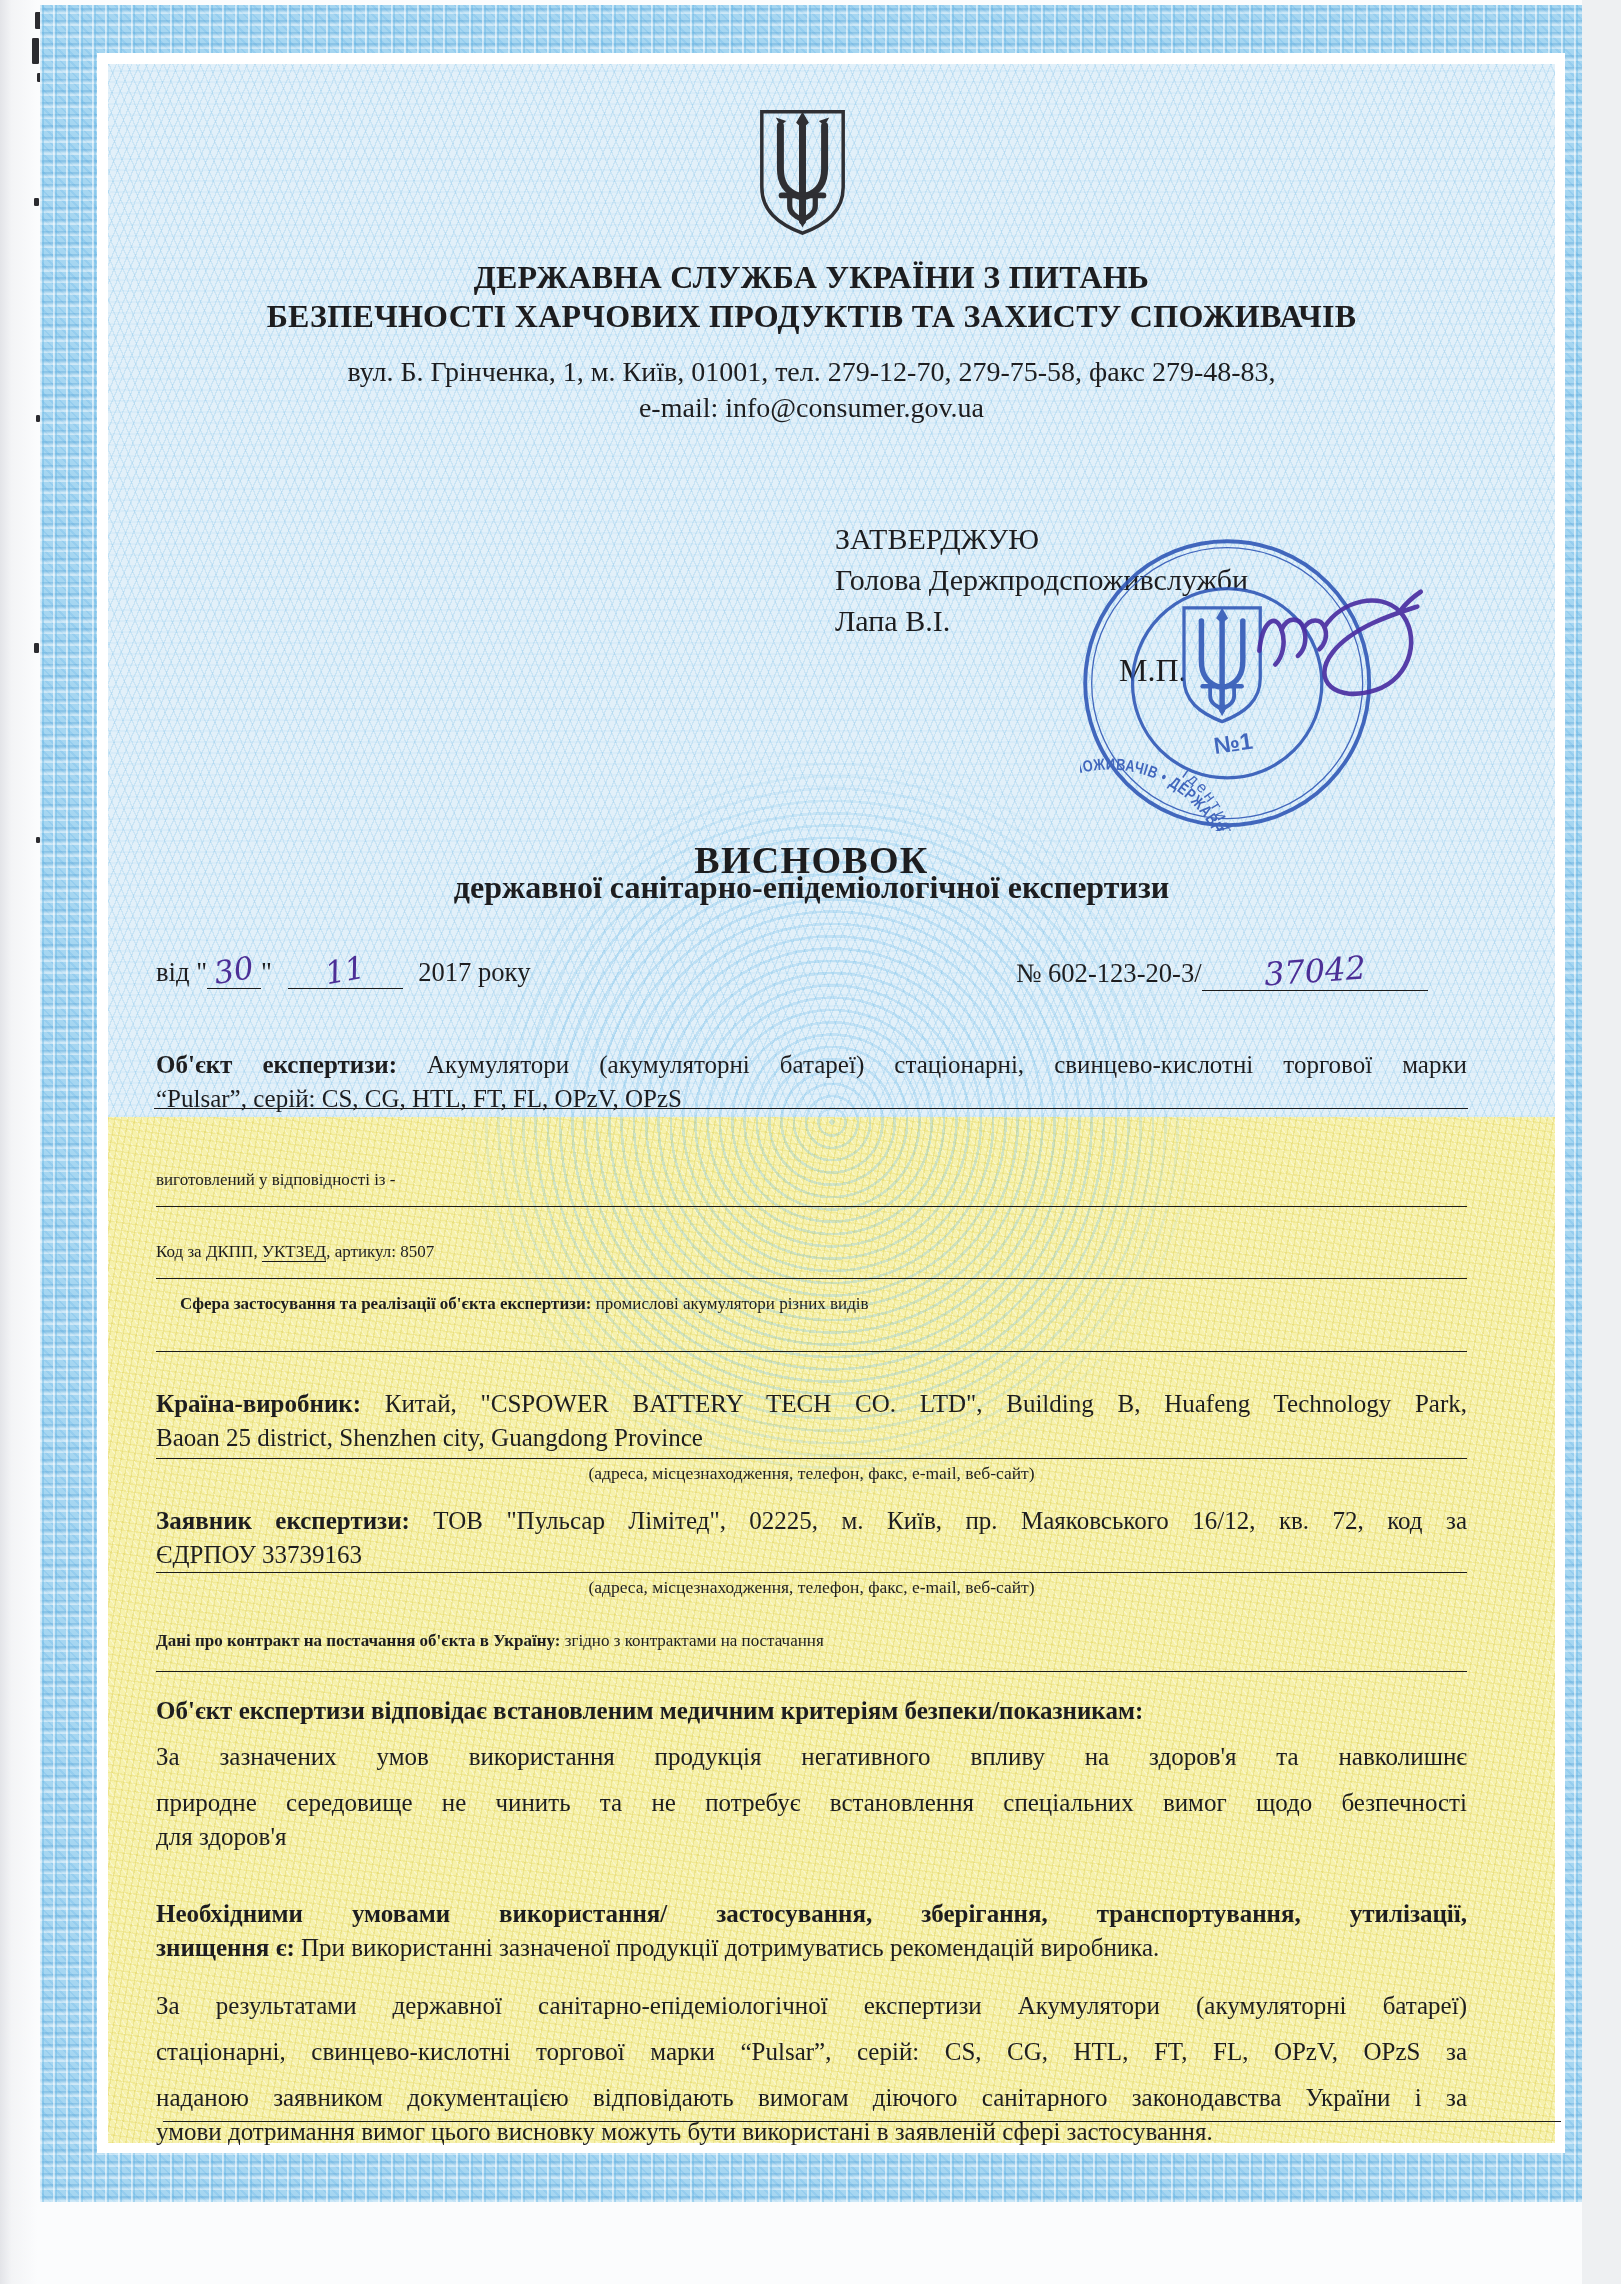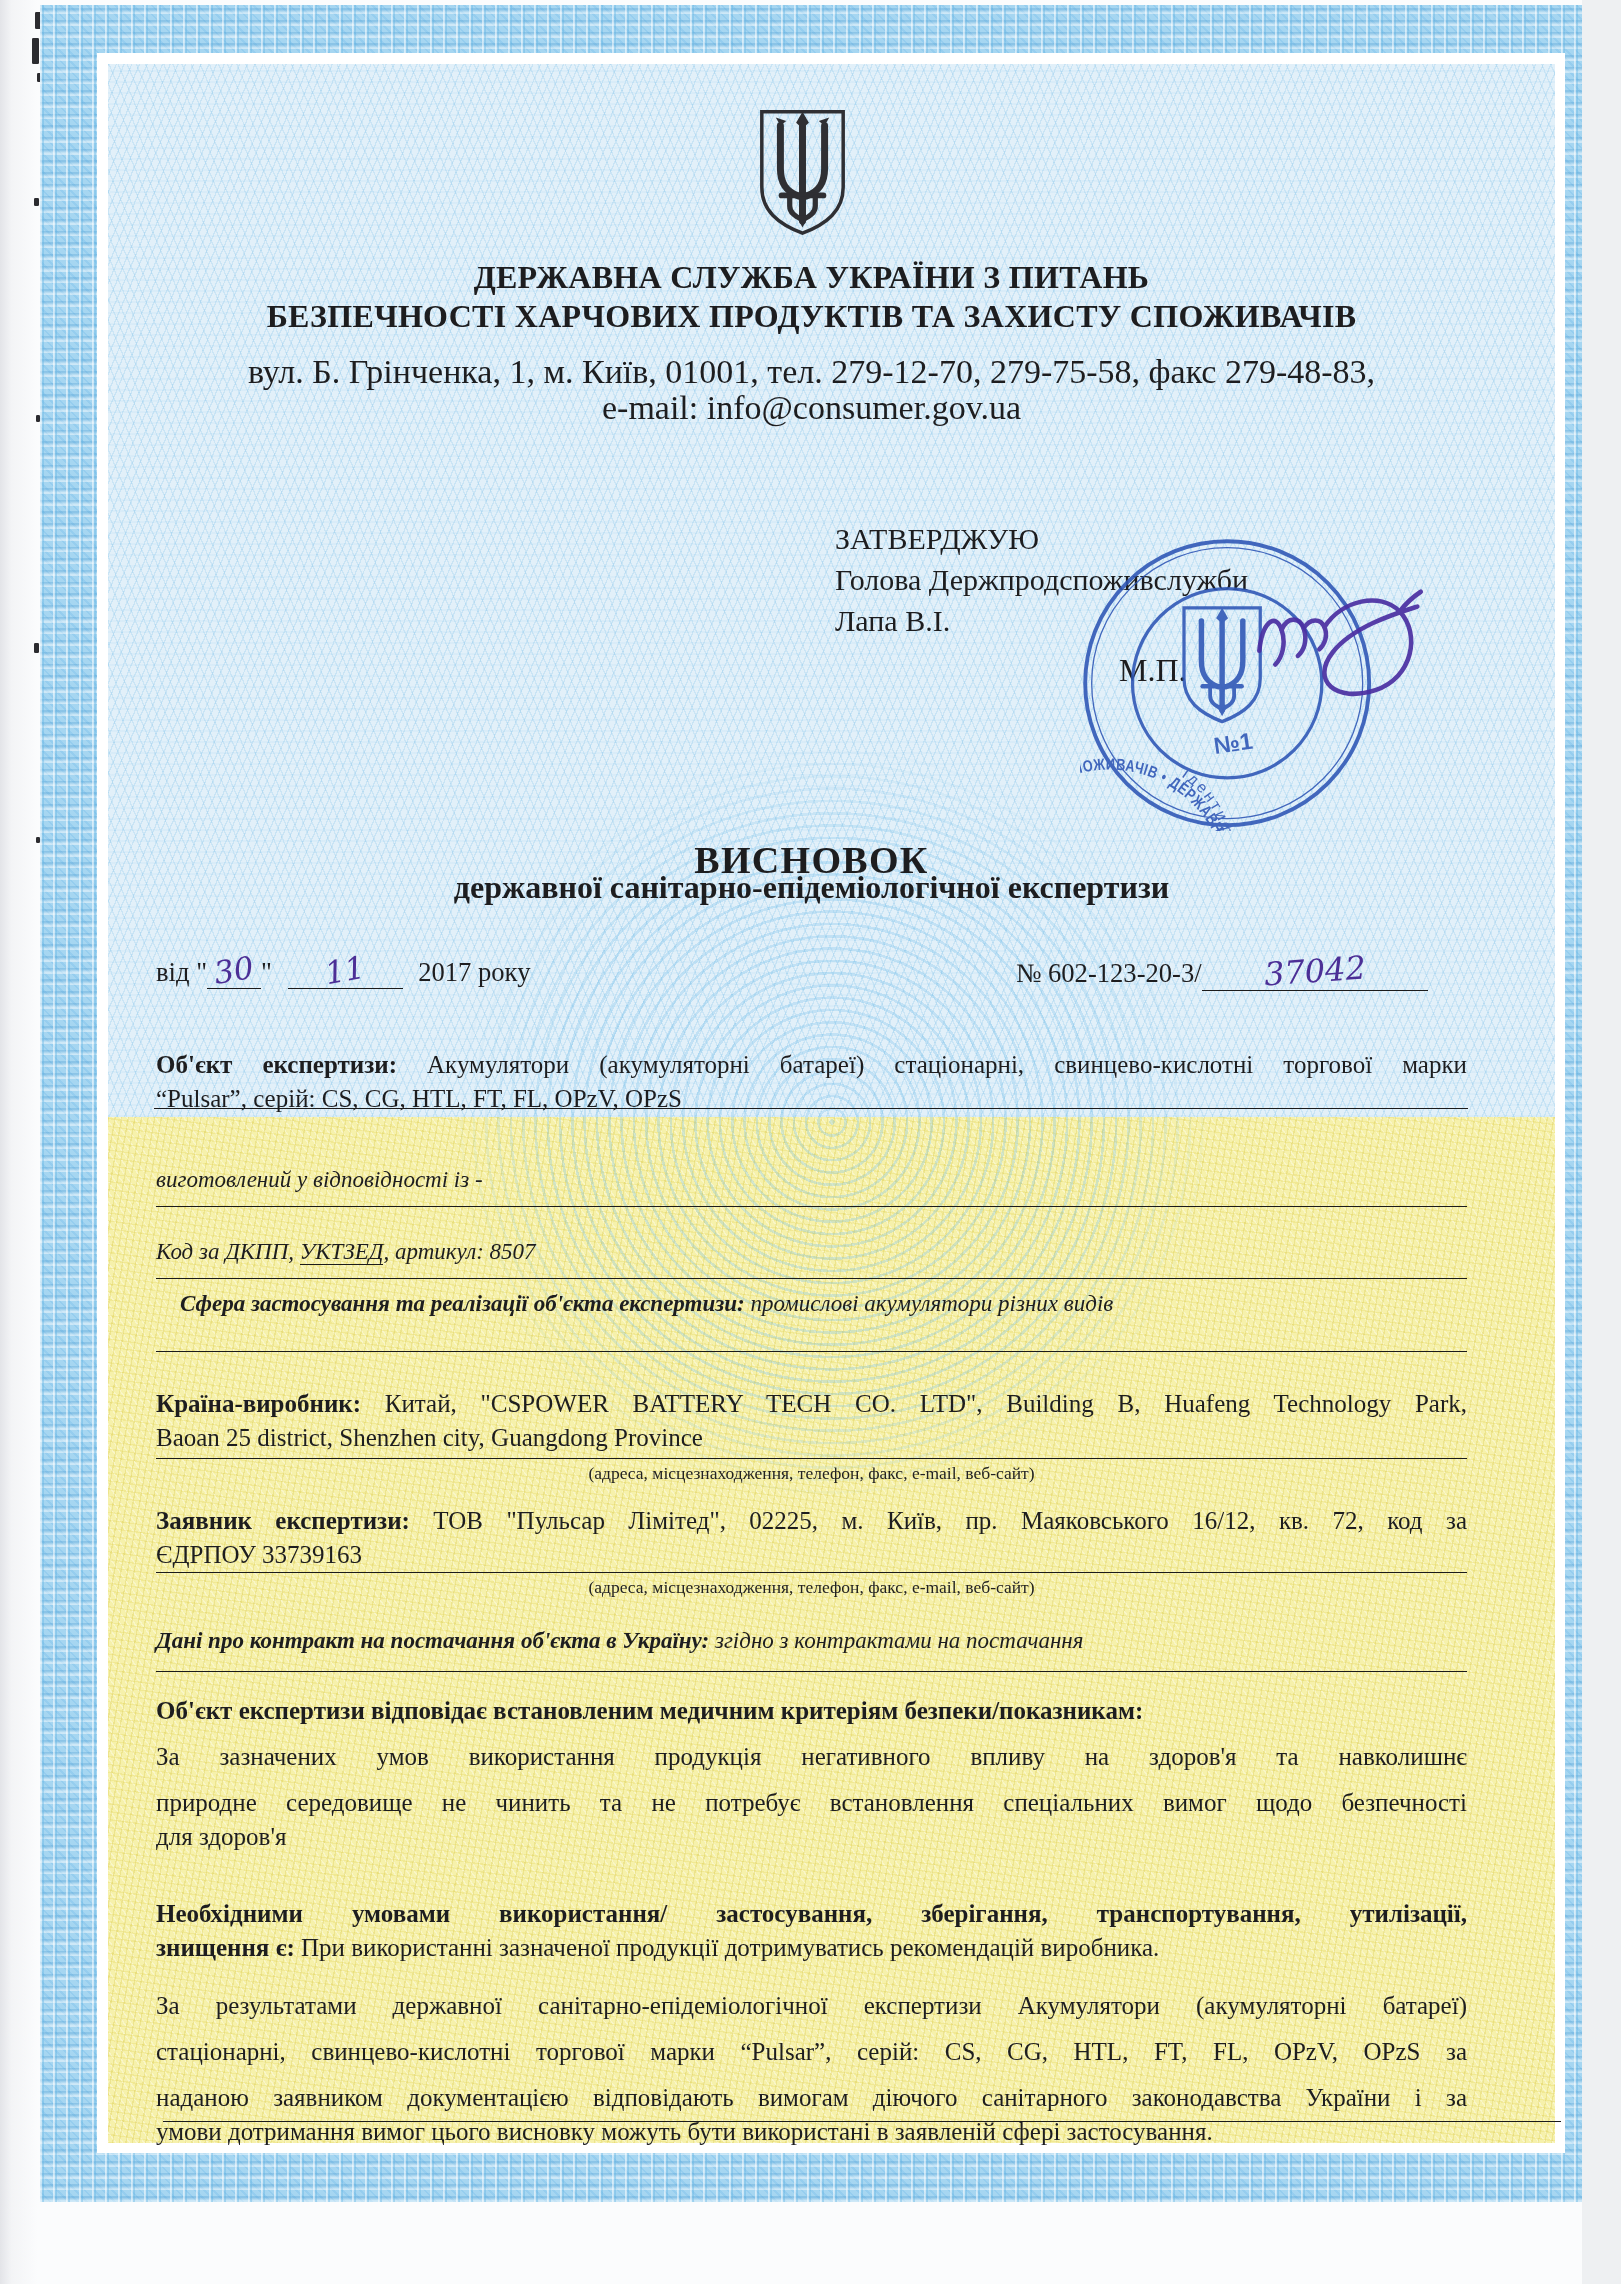--- a/index.html
+++ b/index.html
@@ -32,26 +32,26 @@
   .rosette{position:absolute;left:300px;top:590px;width:1064px;height:1064px;
     background:repeating-radial-gradient(circle at 50% 50%, rgba(118,192,234,.30) 0 2.6px, rgba(255,255,255,0) 2.6px 12.3px);
     -webkit-mask-image:radial-gradient(closest-side, #000 52%, rgba(0,0,0,.55) 63%, transparent 72%);
     mask-image:radial-gradient(closest-side, #000 52%, rgba(0,0,0,.55) 63%, transparent 72%);}
 
   
   .abs{position:absolute;}
   .col{left:156px;width:1311px;}
   .center{text-align:center;}
   .org{font-weight:700;font-size:32px;line-height:36px;letter-spacing:0.3px;}
-  .addr{font-size:34px;line-height:35px;}
+  .addr{font-size:28px;line-height:35px;}
   .approval{font-size:30px;line-height:41px;}
   .mp{font-size:32px;}
   .title-main{font-weight:700;font-size:38px;letter-spacing:1.3px;}
   .title-sub{font-weight:700;font-size:32px;}
-  .body-line{font-size:23px;height:34px;line-height:34px;white-space:nowrap;font-style:italic;}
+  .body-line{font-size:17px;height:34px;line-height:34px;white-space:nowrap;}
   .para .jline{font-size:25px;height:34px;line-height:34px;text-align:justify;text-align-last:justify;margin-top:12px;}
   .para .lline{font-size:25px;height:34px;line-height:34px;text-align:left;}
   .b{font-weight:700;}
   .u{border-bottom:1.9px solid #1b1b1b;}
   .rule{position:absolute;left:156px;width:1311px;height:0;border-top:1.9px solid #1b1b1b;}
   .caption{position:absolute;left:156px;width:1311px;text-align:center;font-size:17.5px;color:#222;}
   .dateline{font-size:26.6px;white-space:nowrap;}
   .wline{display:inline-block;border-bottom:1.9px solid #1b1b1b;text-align:center;}
   .hand{font-family:"DejaVu Serif", serif;font-style:italic;color:#4c2f96;display:inline-block;}
   .stamp-svg{position:absolute;opacity:.88;}

